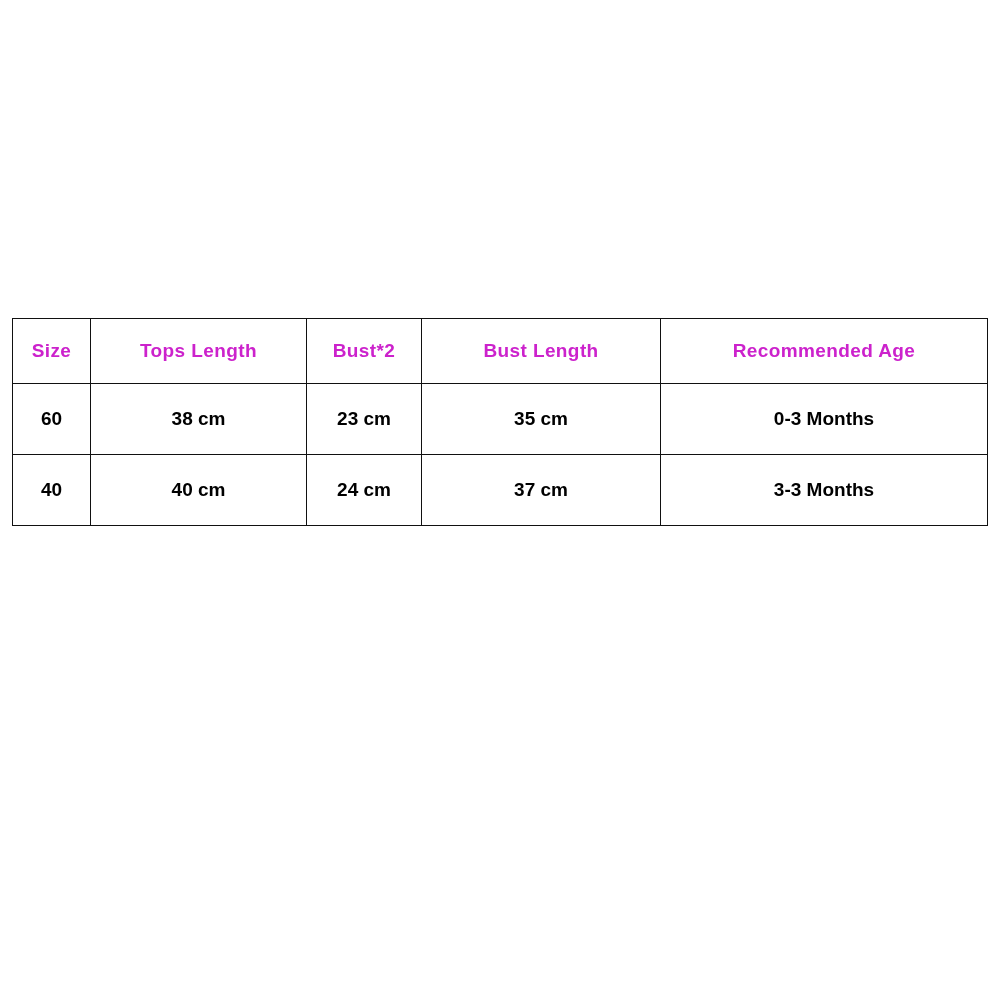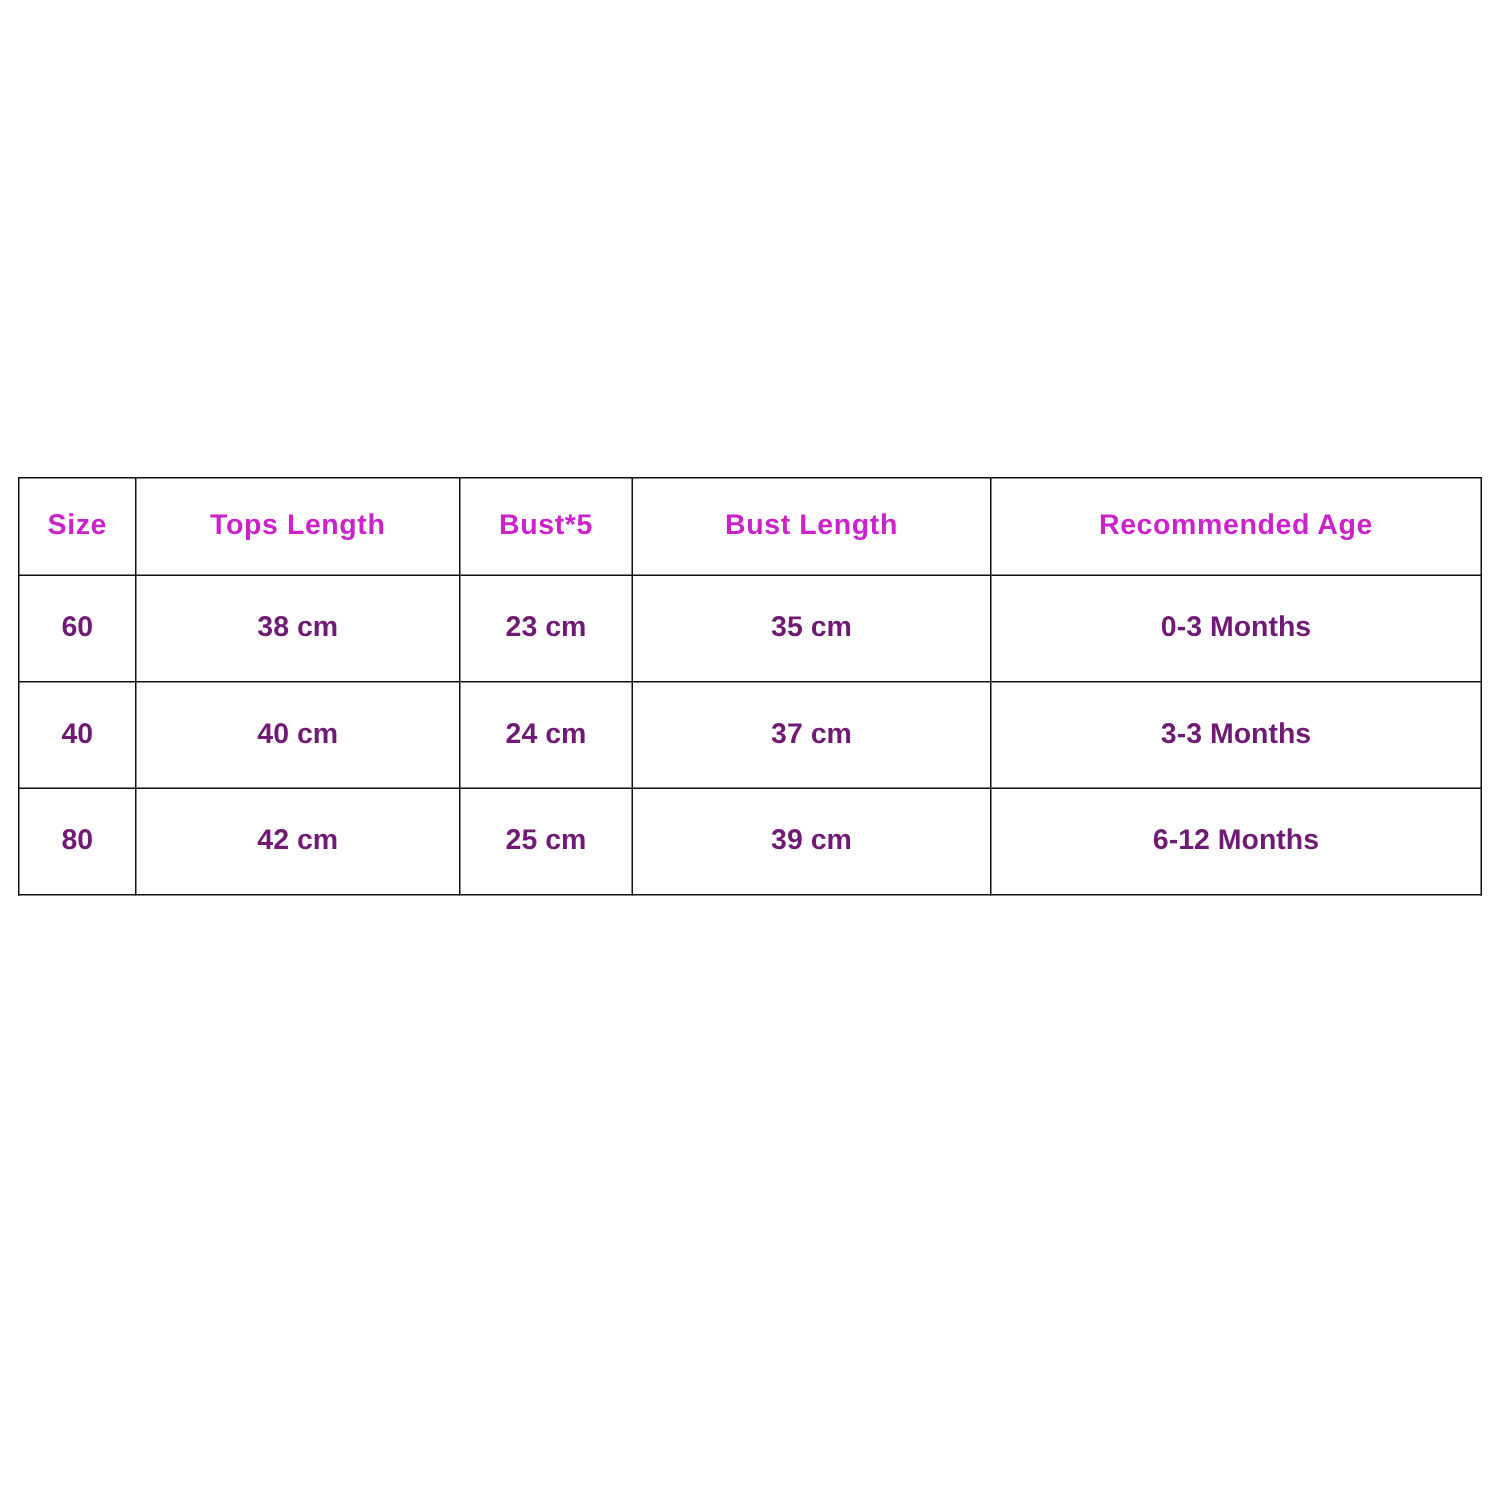--- a/index.html
+++ b/index.html
@@ -38,21 +38,21 @@
   }
   thead th {
     height: 64px;
     color: #cc22cc;
     font-size: 19px;
     font-weight: bold;
     letter-spacing: 0.4px;
   }
   tbody td {
     height: 70px;
-    color: #701a75;
+    color: #000000;
     font-size: 19px;
     font-weight: bold;
   }
   tbody td.size-col {
     font-size: 19px;
   }
   
   col.c0 { width: 78px; }
   col.c1 { width: 216px; }
   col.c2 { width: 115px; }
@@ -69,43 +69,36 @@
         <col class="c0">
           <col class="c1">
           <col class="c2">
           <col class="c3">
           <col class="c4">
       </colgroup>
       <thead>
         <tr>
           <th>Size</th>
           <th>Tops Length</th>
-          <th>Bust*5</th>
+          <th>Bust*2</th>
           <th>Bust Length</th>
           <th>Recommended Age</th>
         </tr>
       </thead>
       <tbody>
         <tr>
           <td class="size-col">60</td>
           <td>38 cm</td>
           <td>23 cm</td>
           <td>35 cm</td>
           <td>0-3 Months</td>
         </tr>
         <tr>
           <td class="size-col">40</td>
           <td>40 cm</td>
           <td>24 cm</td>
           <td>37  cm</td>
           <td>3-3 Months</td>
         </tr>
-        <tr>
-          <td class="size-col">80</td>
-          <td>42 cm</td>
-          <td>25 cm</td>
-          <td>39 cm</td>
-          <td>6-12 Months</td>
-        </tr>
       </tbody>
     </table>
   </div>
 </div>
 
 </body></html>

